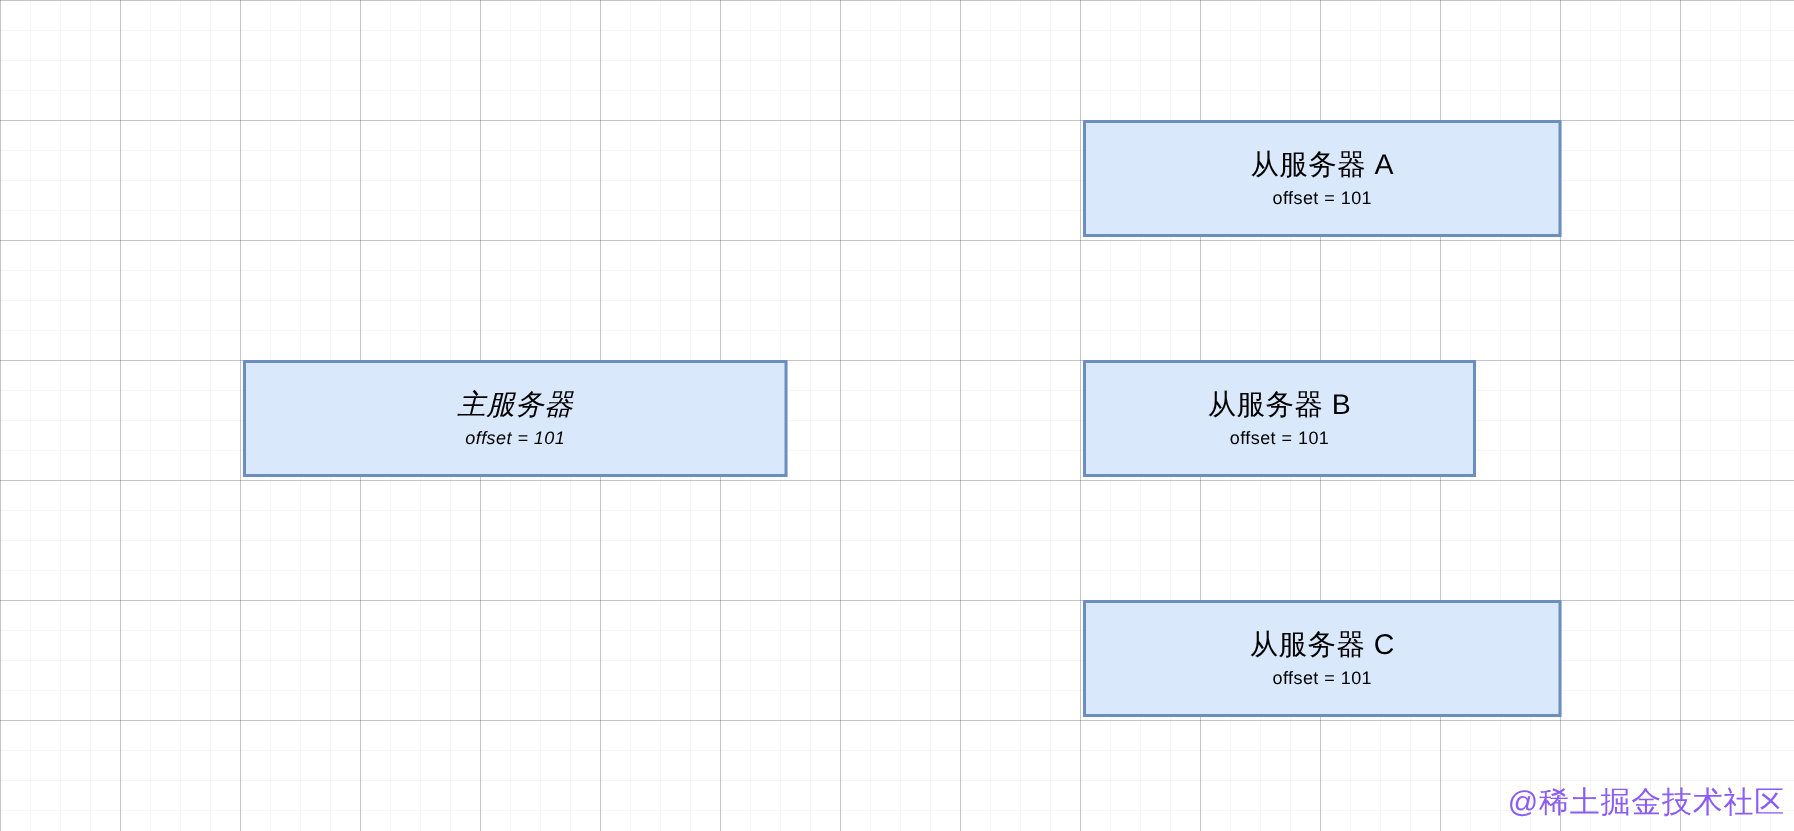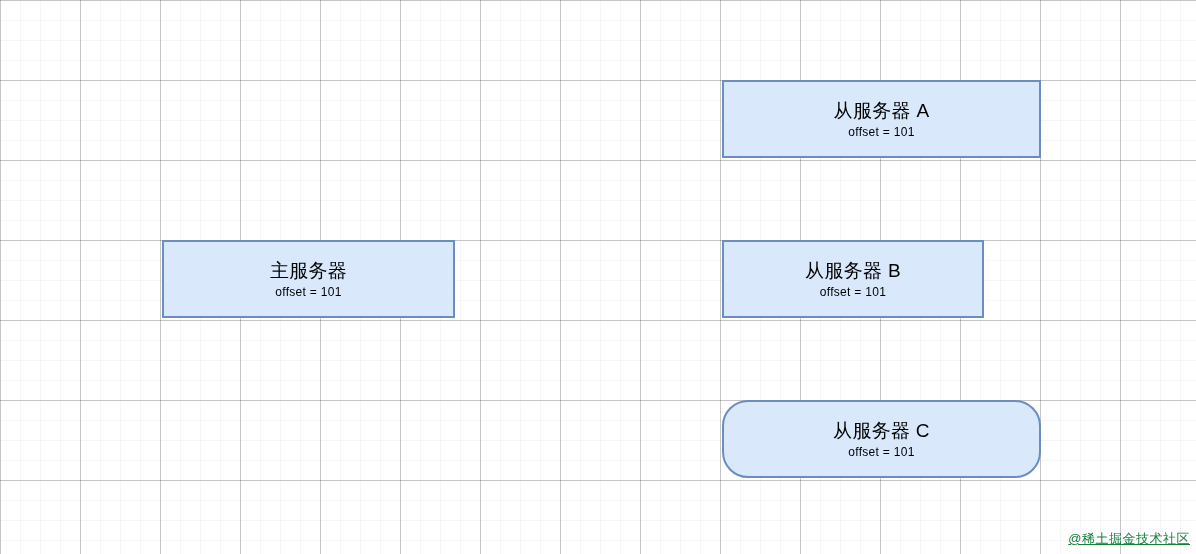--- a/index.html
+++ b/index.html
@@ -58,50 +58,49 @@
   }
   .node-sub {
     font-size: 12px;
     letter-spacing: 0.3px;
     white-space: nowrap;
   }
   #watermark {
     position: absolute;
     right: 6px;
     bottom: 6px;
-    font-size: 13px;
-    color: #15803d;
+    font-size: 20px;
+    color: #8b5cf6;
     letter-spacing: 0.5px;
     white-space: nowrap;
     user-select: none;
-    text-decoration: underline;
   }
 </style>
 </head>
 <body>
 
 <div id="canvas">
 
   <div id="grid"></div>
 
-  <div class="node" style="left:162px; top:240px; width:293px; height:78px;">
+  <div class="node" style="left:162px; top:240px; width:363px; height:78px;font-style:italic;">
     <div class="node-title">主服务器</div>
     <div class="node-sub">offset = 101</div>
   </div>
 
   <div class="node" style="left:722px; top:80px; width:319px; height:78px;">
     <div class="node-title">从服务器 A</div>
     <div class="node-sub">offset = 101</div>
   </div>
 
   <div class="node" style="left:722px; top:240px; width:262px; height:78px;">
     <div class="node-title">从服务器 B</div>
     <div class="node-sub">offset = 101</div>
   </div>
 
-  <div class="node" style="left:722px; top:400px; width:319px; height:78px;border-radius:26px;">
+  <div class="node" style="left:722px; top:400px; width:319px; height:78px;">
     <div class="node-title">从服务器 C</div>
     <div class="node-sub">offset = 101</div>
   </div>
 
   <div id="watermark">@稀土掘金技术社区</div>
 
 </div>
 
 </body></html>

